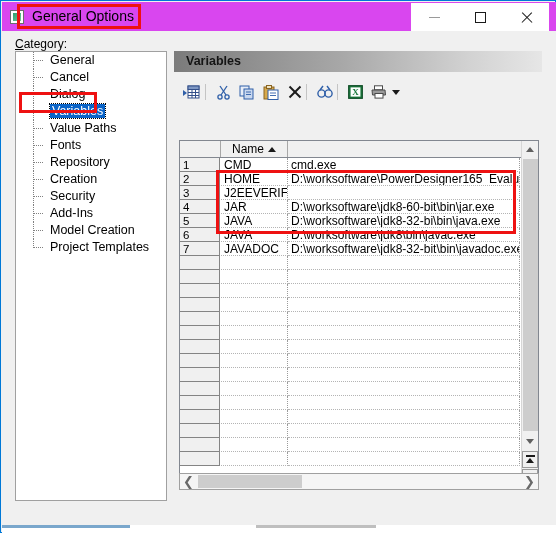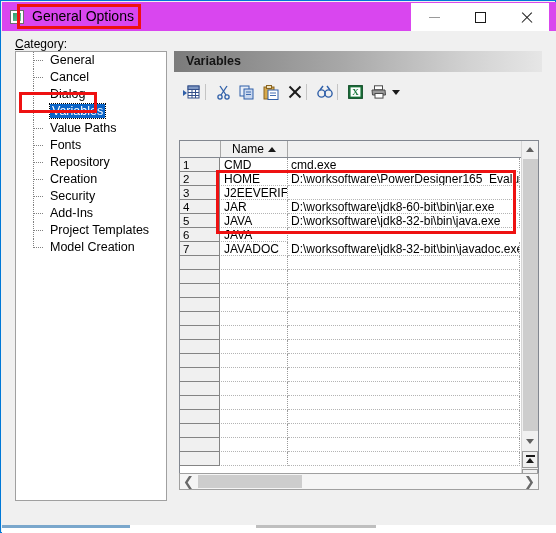--- a/index.html
+++ b/index.html
@@ -289,25 +289,25 @@
       <div class="tree-item">
         <span class="dash"></span>
         <span class="lbl">Security</span>
       </div>
       <div class="tree-item">
         <span class="dash"></span>
         <span class="lbl">Add-Ins</span>
       </div>
       <div class="tree-item">
         <span class="dash"></span>
+        <span class="lbl">Model Creation</span>
+      </div>
+      <div class="tree-item">
+        <span class="dash"></span>
         <span class="lbl">Project Templates</span>
-      </div>
-      <div class="tree-item">
-        <span class="dash"></span>
-        <span class="lbl">Model Creation</span>
       </div>
     </div>
 
     <div id="variables-header">
       <span>Variables</span>
     </div>
 
     <div id="toolbar">
 
       <div class="tb" style="left:6px">
@@ -425,20 +425,21 @@
           <div class="cell-value">D:\worksoftware\jdk8-60-bit\bin\jar.exe</div>
         </div>
         <div class="grow">
           <div class="cell-num">5</div>
           <div class="cell-name">JAVA</div>
           <div class="cell-value">D:\worksoftware\jdk8-32-bi\bin\java.exe</div>
         </div>
         <div class="grow">
           <div class="cell-num">6</div>
           <div class="cell-name">JAVA</div>
+          <div class="cell-value">D:\worksoftware\jdk8\bin\javac.exe</div>
         </div>
         <div class="grow">
           <div class="cell-num">7</div>
           <div class="cell-name">JAVADOC</div>
           <div class="cell-value">D:\worksoftware\jdk8-32-bit\bin\javadoc.exe</div>
         </div>
         <div class="grow">
           <div class="cell-num"></div>
           <div class="cell-name"></div>
           <div class="cell-value"></div>

